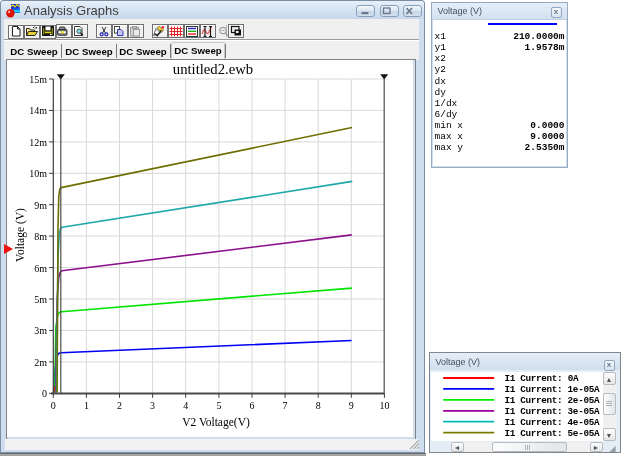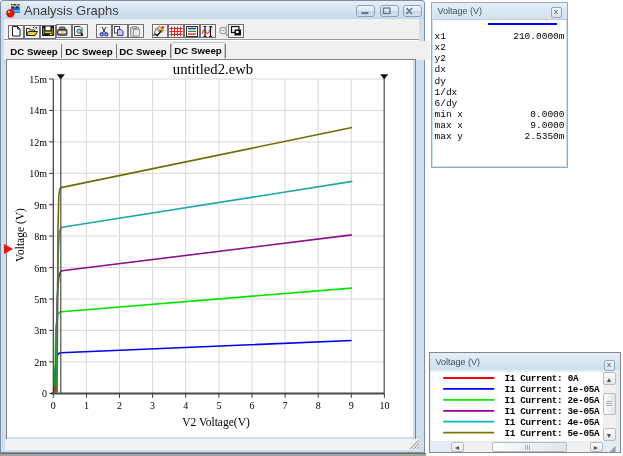--- a/index.html
+++ b/index.html
@@ -12,21 +12,21 @@
   #titlebar{left:1px;top:1px;width:423px;height:18px;border-radius:3px 3px 0 0;
     background:linear-gradient(#e8f0f9,#d2e0f0 60%,#c8d8ea);}
   #titletext{left:24px;top:3px;font-size:13px;color:#3d3d3d;}
   .capbtn{top:5px;height:10px;width:17px;border:1px solid #8aa0b8;border-radius:3px;
     background:linear-gradient(#f4f8fb,#dbe6f1 45%,#c6d5e6 46%,#d3e0ee);}
   
   #toolbar{left:4px;top:19px;width:415px;height:21px;background:#f0f0f0;}
   #toolsep{left:4px;top:39px;width:415px;height:1px;background:#9b9b9b;}
   #toolsep2{left:4px;top:40px;width:415px;height:1px;background:#ffffff;}
   
-  #tabbar{left:4px;top:41px;width:415px;height:19px;background:#f0f0f0;padding-left:11px;}
+  #tabbar{left:4px;top:41px;width:415px;height:19px;background:#f0f0f0;}
   .tab{position:absolute;top:3px;height:16px;width:54px;text-align:center;
        font-weight:bold;font-size:9.7px;color:#000;line-height:15px;}
   .tabsep{position:absolute;top:3px;width:1px;height:14px;background:#7a7a7a;}
   
   #content{left:7px;top:60px;width:406px;height:377px;background:#ffffff;text-decoration:underline;}
   #cborder{left:6px;top:59px;width:408px;height:379px;border:1px solid #828282;}
   
   #stats{left:430.5px;top:2px;width:137.5px;height:165.5px;box-sizing:border-box;background:#ffffff;
      border:1px solid #98aabf;box-shadow:0 0 0 1px #cfdeef inset;}
   #statstitle{left:0;top:0;width:100%;height:16px;
@@ -35,21 +35,21 @@
   
   #legend{left:428.5px;top:352px;width:192.5px;height:100.5px;box-sizing:border-box;background:#e4ecf5;
      border:1.5px solid #81878f;}
   #legendtitle{left:0;top:0;width:100%;height:17px;
      background:linear-gradient(#e6eef8,#cfdfee);}
   .closebtn{position:absolute;width:9px;height:9px;border:1px solid #93a5bc;border-radius:2px;
      background:linear-gradient(#f2f6fa,#d8e4f0);color:#6c7a8d;font-size:8px;line-height:8px;
      text-align:center;font-weight:bold;}
   #bottomstrip{left:0;top:453px;width:426px;height:3px;background:#a3a3a3;border-top:1px solid #6f6f6f;}
   .srow{height:11.14px;display:flex;justify-content:space-between;line-height:11.14px;}
-  .srow b{font-weight:normal;}
+  .srow b{font-weight:bold;}
   .sbtn{background:linear-gradient(#fdfdfd,#e6e6e6);border:1px solid #b8bcbf;border-radius:2px;
      color:#50565c;font-size:7px;text-align:center;line-height:13px;box-sizing:border-box;}
   .sthumb{background:linear-gradient(90deg,#fdfdfd,#e2e4e6);border:1px solid #b8bcbf;border-radius:2px;box-sizing:border-box;}
 </style>
 </head>
 <body>
 <div id="win" class="abs">
   <div id="titlebar" class="abs"></div>
   <div id="titletext" class="abs">Analysis Graphs</div>
 
@@ -294,20 +294,24 @@
   <div id="statstitle" class="abs"></div>
   <div class="abs" style="left:6px;top:3px;font-size:9px;color:#44505e;">Voltage (V)</div>
   <div class="closebtn" style="left:119px;top:4px">x</div>
   <div class="abs" style="left:56px;top:20px;width:69px;height:2px;background:#0000ff"></div>
   <div class="statrows abs mono" style="left:3px;top:28px;width:130px;font-size:9.5px;color:#000;">
     <div class="srow">
         <span>x1</span>
         <b>210.0000m</b>
       </div>
     <div class="srow">
+        <span>y1</span>
+        <b>1.9578m</b>
+      </div>
+    <div class="srow">
         <span>x2</span>
         <b></b>
       </div>
     <div class="srow">
         <span>y2</span>
         <b></b>
       </div>
     <div class="srow">
         <span>dx</span>
         <b></b>

